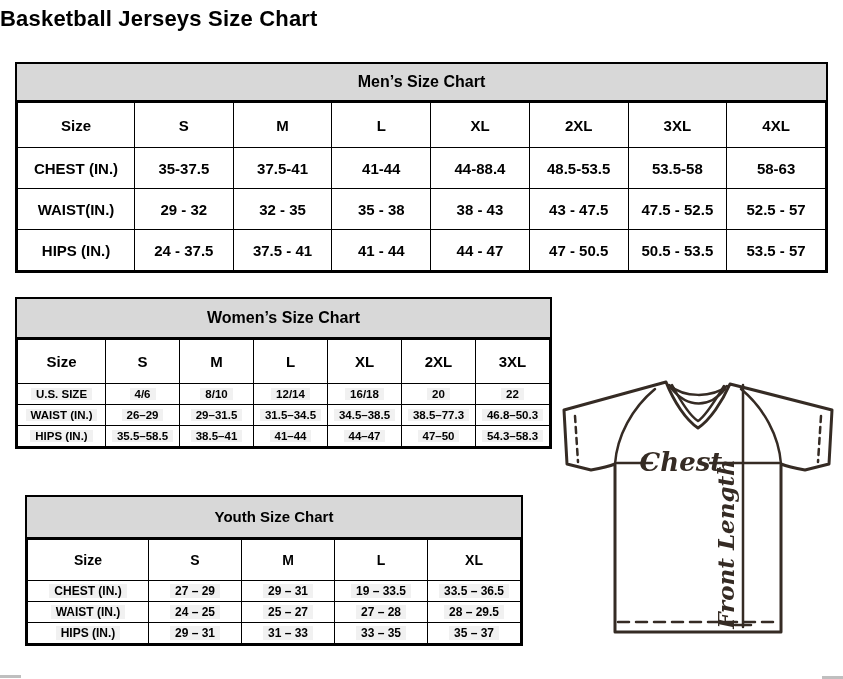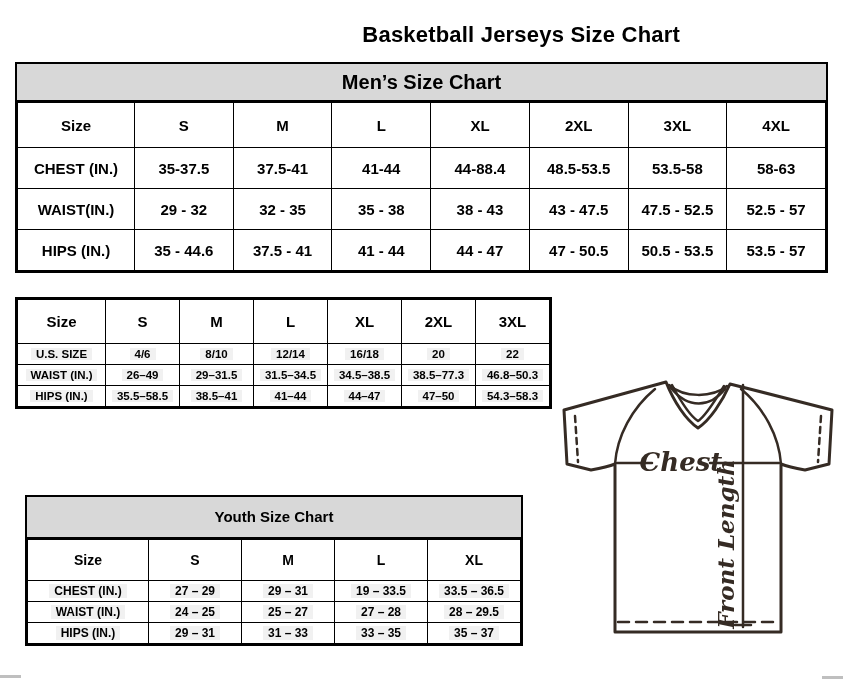--- a/index.html
+++ b/index.html
@@ -1,36 +1,36 @@
 <!DOCTYPE html>
 <html><head>
 <meta charset="utf-8">
 <style>
   html,body{margin:0;padding:0;}
   body{
     width:843px;height:679px;position:relative;overflow:hidden;
     background:#ffffff;font-family:"Liberation Sans",sans-serif;color:#000;
   }
   .page-title{
-    position:absolute;top:22px;left:0;width:680px;text-align:right;
+    position:absolute;top:6px;left:0;width:680px;text-align:left;
     font-size:22px;font-weight:700;letter-spacing:0.2px;
   }
   .chart-box{position:absolute;border:2px solid #000;background:#fff;box-sizing:border-box;}
   .chart-title{
     background:#d8d8d8;border-bottom:2px solid #000;
     font-weight:700;text-align:center;
   }
   table.size-table{border-collapse:collapse;width:100%;table-layout:fixed;}
   .size-table th,.size-table td{
     border:1px solid #000;text-align:center;vertical-align:middle;
     font-weight:700;padding:0;overflow:hidden;white-space:nowrap;
   }
   
   .mens{left:15px;top:62px;width:813px;}
-  .mens .chart-title{height:36px;line-height:36px;font-size:20px;}
+  .mens .chart-title{height:36px;line-height:36px;font-size:16px;}
   .mens th{height:44px;font-size:15px;}
   .mens td{height:40px;font-size:15px;}
   .mens th:first-child{width:116px;}
   
   .womens{left:15px;top:297px;width:537px;}
   .womens .chart-title{height:38px;line-height:38px;font-size:16px;}
   .womens th{height:43px;font-size:15px;}
   .womens td{height:20px;font-size:11.5px;}
   .womens th:first-child{width:87px;}
   
@@ -89,33 +89,34 @@
           <td><span class="hl">29 - 32</span></td>
           <td><span class="hl">32 - 35</span></td>
           <td><span class="hl">35 - 38</span></td>
           <td><span class="hl">38 - 43</span></td>
           <td><span class="hl">43 - 47.5</span></td>
           <td><span class="hl">47.5 - 52.5</span></td>
           <td><span class="hl">52.5 - 57</span></td>
         </tr>
         <tr>
           <td><span class="hl">HIPS (IN.)</span></td>
-          <td><span class="hl">35 - 44.6</span></td>
+          <td><span class="hl">24 - 37.5</span></td>
           <td><span class="hl">37.5 - 41</span></td>
           <td><span class="hl">41 - 44</span></td>
           <td><span class="hl">44 - 47</span></td>
           <td><span class="hl">47 - 50.5</span></td>
           <td><span class="hl">50.5 - 53.5</span></td>
           <td><span class="hl">53.5 - 57</span></td>
         </tr>
       </tbody>
     </table>
 </div>
 
 <div class="chart-box womens">
+  <div class="chart-title">Women’s Size Chart</div>
   <table class="size-table">
       <thead>
         <tr>
           <th>Size</th>
           <th>S</th>
           <th>M</th>
           <th>L</th>
           <th>XL</th>
           <th>2XL</th>
           <th>3XL</th>
@@ -126,21 +127,21 @@
           <td><span class="hl">U.S. SIZE</span></td>
           <td><span class="hl">4/6</span></td>
           <td><span class="hl">8/10</span></td>
           <td><span class="hl">12/14</span></td>
           <td><span class="hl">16/18</span></td>
           <td><span class="hl">20</span></td>
           <td><span class="hl">22</span></td>
         </tr>
         <tr>
           <td><span class="hl">WAIST (IN.)</span></td>
-          <td><span class="hl">26–49</span></td>
+          <td><span class="hl">26–29</span></td>
           <td><span class="hl">29–31.5</span></td>
           <td><span class="hl">31.5–34.5</span></td>
           <td><span class="hl">34.5–38.5</span></td>
           <td><span class="hl">38.5–77.3</span></td>
           <td><span class="hl">46.8–50.3</span></td>
         </tr>
         <tr>
           <td><span class="hl">HIPS (IN.)</span></td>
           <td><span class="hl">35.5–58.5</span></td>
           <td><span class="hl">38.5–41</span></td>

